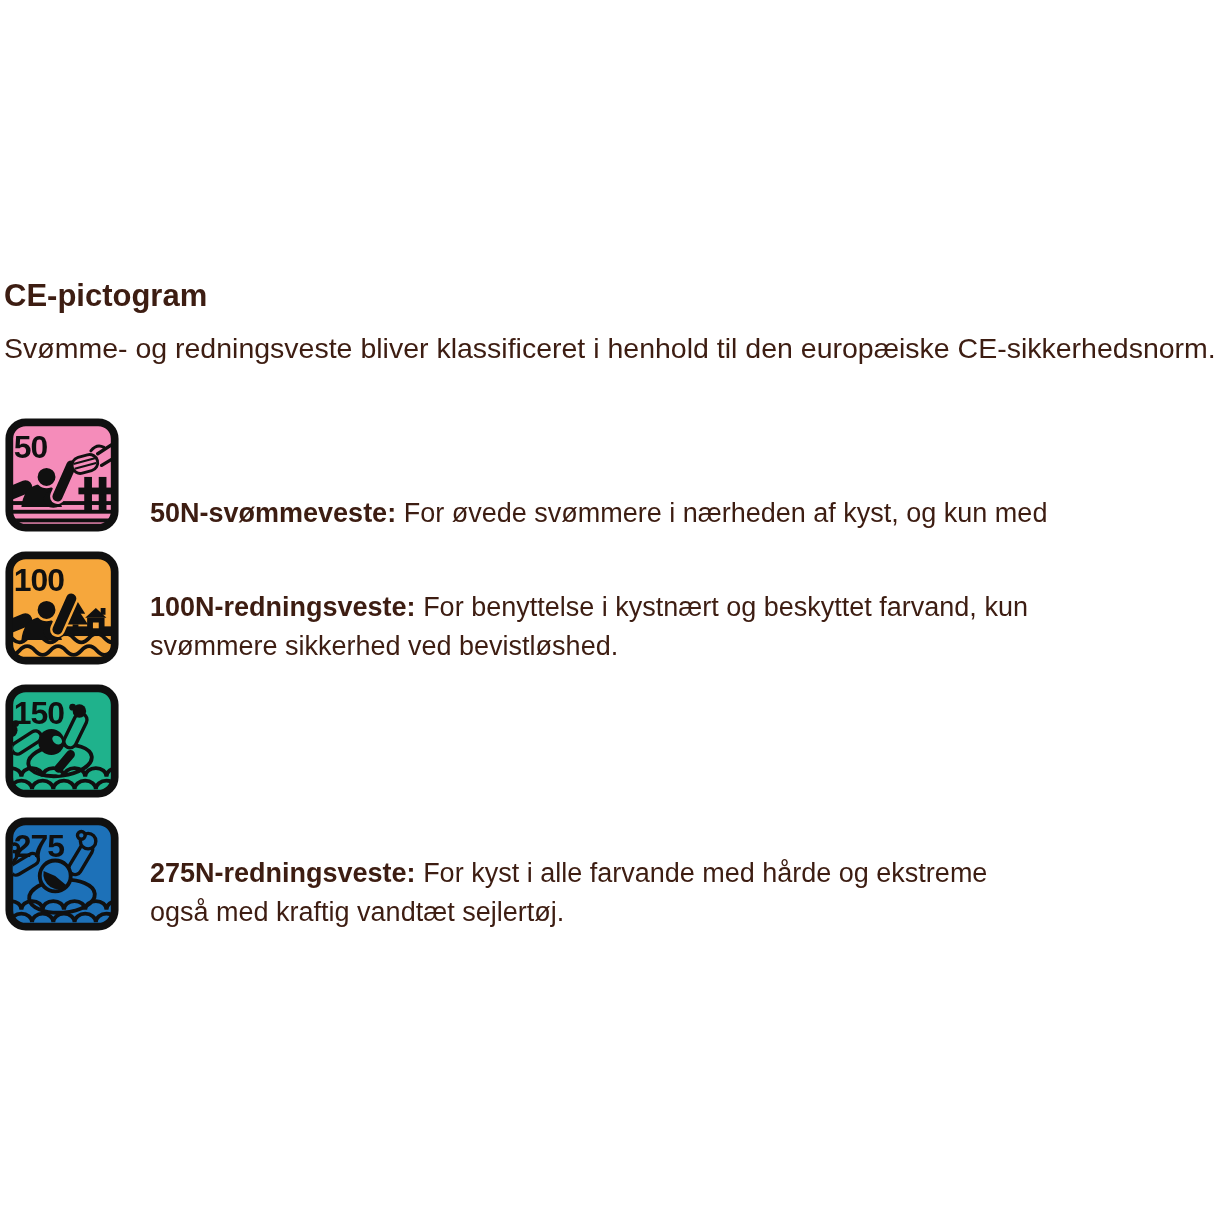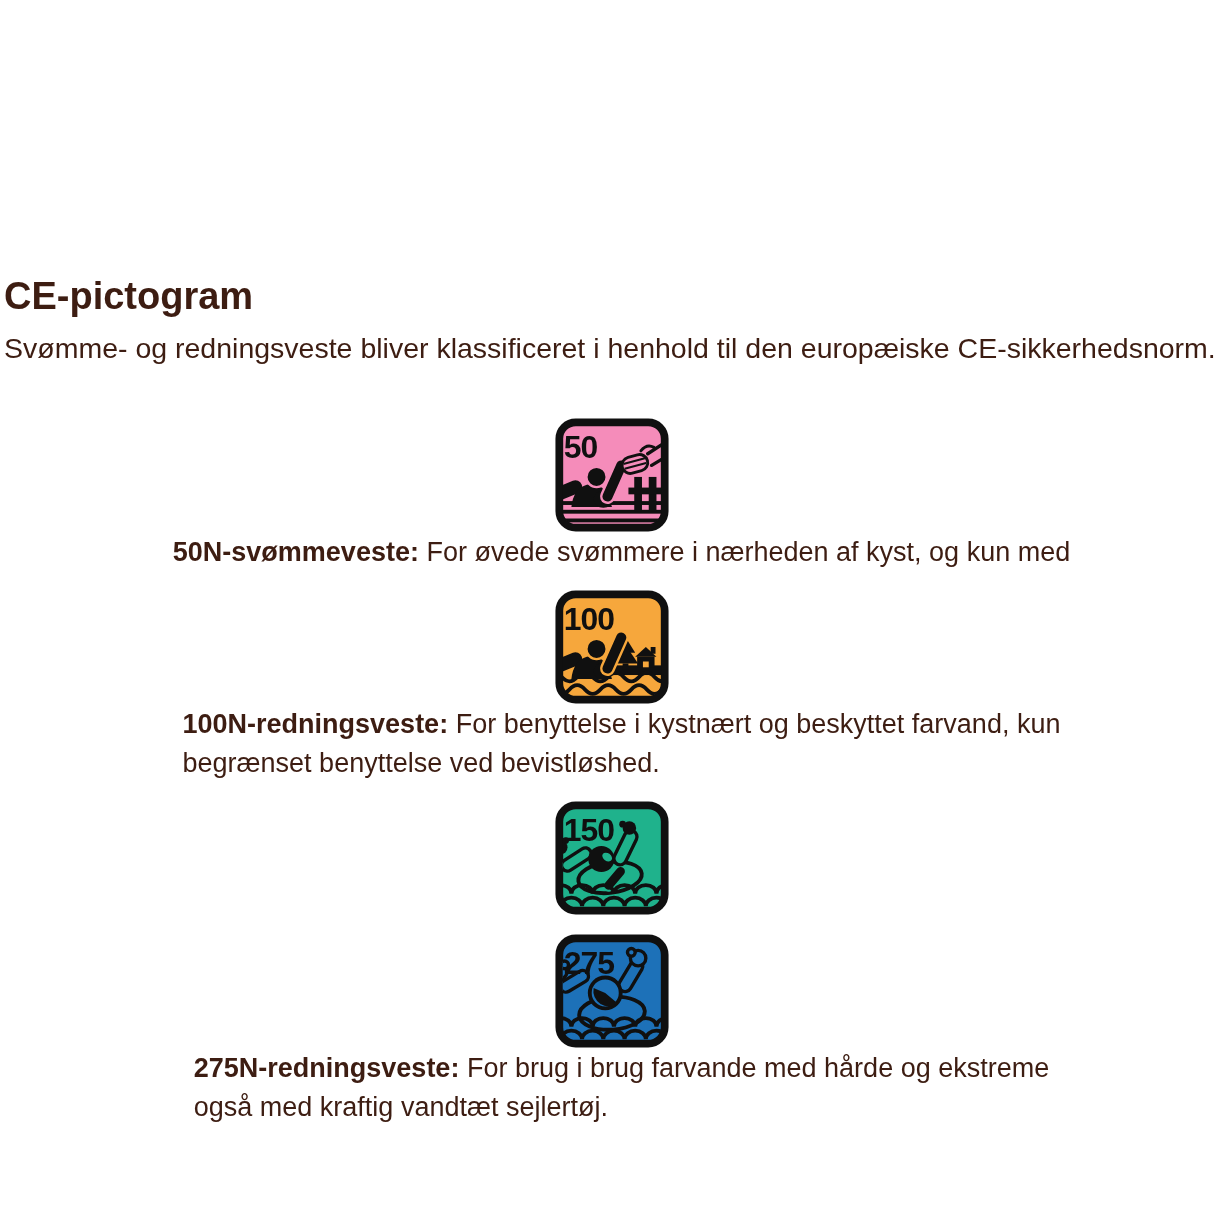--- a/index.html
+++ b/index.html
@@ -16,51 +16,50 @@
     position: relative;
   }
   .page {
     position: absolute;
     left: 4px;
     top: 0;
     width: 1216px;
   }
   h1.title {
     margin: 276px 0 0 0;
-    font-size: 38px;
+    font-size: 31px;
     line-height: 40px;
     font-weight: bold;
     color: #3D1D12;
     white-space: nowrap;
   }
   p.subtitle {
     margin: 12px 0 0 0;
     font-size: 28.5px;
     line-height: 40px;
     font-weight: 400;
     color: #3D1D12;
     white-space: nowrap;
   }
   .rows {
     margin-top: 49px;
   }
   .row {
     display: flex;
-    align-items: center;
+    align-items: flex-end;
     margin-bottom: 17px;
     min-height: 116px;
-    flex-direction: column;
   }
   .picto {
     flex: 0 0 116px;
     width: 116px;
     height: 116px;
   }
   .desc {
-    margin: 0 0 0 19px;
+    margin: 0 0 0 30px;
     font-size: 27px;
     line-height: 39px;
     max-width: 1062px;
     color: #3D1D12;
   }
   .desc b { font-weight: bold; }
   .desc .line { display: block; white-space: nowrap; }
   .badge-num {
     font-family: "Liberation Sans", sans-serif;
     font-weight: bold;
@@ -133,21 +132,21 @@
           <rect x="-8" y="70" width="38" height="14" rx="7" fill="#101010" transform="rotate(-22 11 77)"></rect>
           <path d="M18 93 Q20 74 34 70 Q46 67 52 76 Q57 83 60 93 Z" fill="#101010"></path>
           <ellipse cx="51" cy="85" rx="10" ry="9" fill="#101010"></ellipse>
           <circle cx="44" cy="62" r="10.5" fill="#101010" stroke="currentColor" stroke-width="2.5"></circle>
           <rect x="56" y="42" width="13" height="48" rx="6.5" fill="#101010" stroke="currentColor" stroke-width="2.5" transform="rotate(24 62 66)"></rect>
         </g>
         <text class="badge-num" x="10" y="42" font-size="33" letter-spacing="-1" fill="#101010">100</text>
       </svg>
       <p class="desc"><b>100N-redningsveste:</b>
         <span>For benyttelse i kystnært og beskyttet farvand, kun</span>
-        <span class="line">begrænset benyttelse ved bevistløshed.</span>
+        <span class="line">svømmere sikkerhed ved bevistløshed.</span>
       </p>
     </div>
 
     <div class="row">
       <svg class="picto" viewBox="0 0 120 120" color="#1FB28C">
         <defs>
             <clipPath id="clip150">
               <rect x="9" y="9" width="102" height="102" rx="13"></rect>
             </clipPath>
           </defs>
@@ -187,19 +186,19 @@
           <circle cx="80" cy="20" r="4" fill="currentColor" stroke="#101010" stroke-width="3.5"></circle>
           <ellipse cx="60" cy="83" rx="34" ry="17" fill="currentColor" stroke="#101010" stroke-width="4" transform="rotate(-4 60 83)"></ellipse>
           <circle cx="53" cy="62" r="16" fill="currentColor" stroke="#101010" stroke-width="4"></circle>
           <path d="M41 57 A16 16 0 0 0 66 73 L53 62 Z" fill="#101010"></path>
           <path d="M-4 97 a11 9 0 0 1 22 0 a11 9 0 0 1 22 0 a11 9 0 0 1 22 0 a11 9 0 0 1 22 0 a11 9 0 0 1 22 0 a11 9 0 0 1 22 0" stroke="#101010" stroke-width="4" fill="none"></path>
           <path d="M-15 110 a11 9 0 0 1 22 0 a11 9 0 0 1 22 0 a11 9 0 0 1 22 0 a11 9 0 0 1 22 0 a11 9 0 0 1 22 0 a11 9 0 0 1 22 0 a11 9 0 0 1 22 0" stroke="#101010" stroke-width="4" fill="none"></path>
         </g>
         <text class="badge-num" x="10" y="42" font-size="33" letter-spacing="-1" fill="#101010">275</text>
       </svg>
       <p class="desc"><b>275N-redningsveste:</b>
-        <span>For brug i brug farvande med hårde og ekstreme</span>
+        <span>For kyst i alle farvande med hårde og ekstreme</span>
         <span class="line">også med kraftig vandtæt sejlertøj.</span>
       </p>
     </div>
 
   </div>
 </div>
 
 </body></html>

